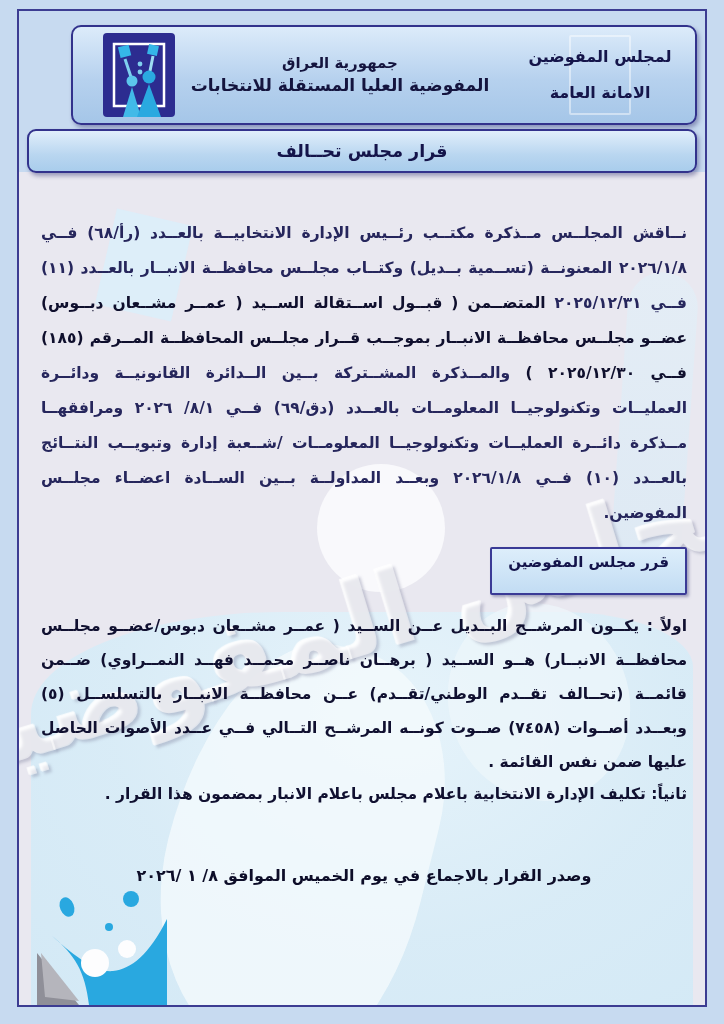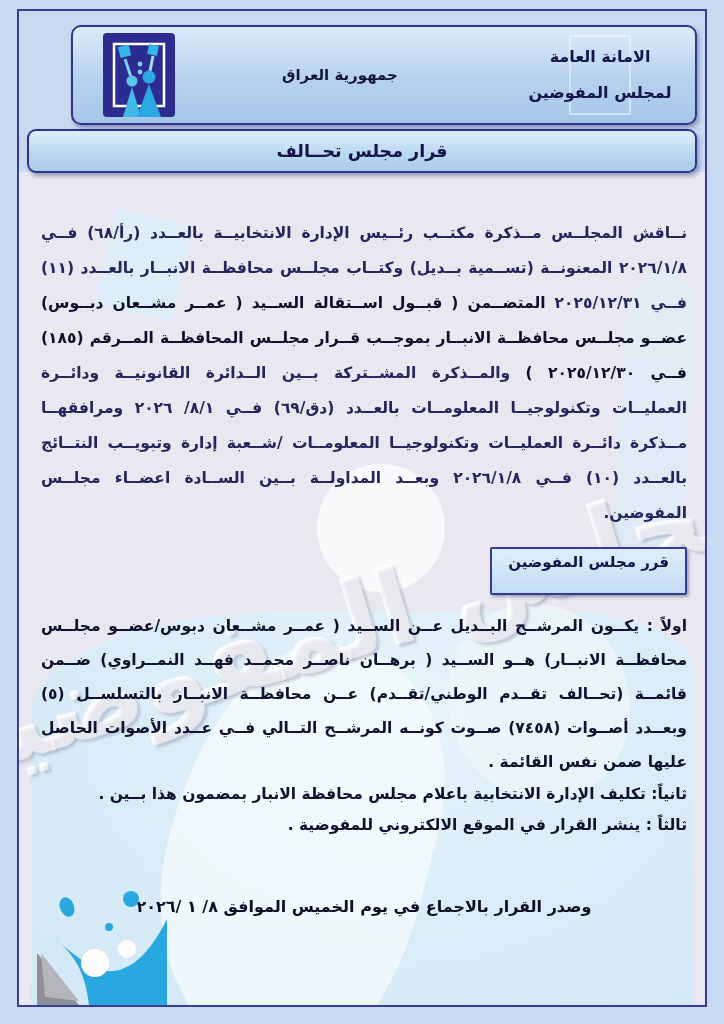--- a/index.html
+++ b/index.html
@@ -135,25 +135,26 @@
         <path d="M20,84 L29,54 L38,84 Z" fill="#41bae8"></path>
         <path d="M50,23 L47,38" stroke="#9fdcf2" stroke-width="3" fill="none"></path>
         <circle cx="46" cy="44" r="6.5" fill="#2aa9e0"></circle>
         <path d="M34,84 L46,51 L58,84 Z" fill="#2aa9e0"></path>
         <circle cx="37" cy="31" r="2.4" fill="#7fd0ef"></circle>
         <circle cx="37" cy="39" r="2.4" fill="#7fd0ef"></circle>
       </svg>
     </div>
     <div class="header-center">
       <div class="hc-republic">جمهورية العراق</div>
+      <div class="hc-commission">المفوضية العليا المستقلة للانتخابات</div>
     </div>
     <div class="header-right">
       <span class="wm-box"></span>
+      <div>لمجلس المفوضين</div>
       <div>الامانة العامة</div>
-      <div>لمجلس المفوضين</div>
     </div>
   </div>
 
   <div class="banner">قرار مجلس تحــالف</div>
 
   <div class="body-area">
 
     <div class="wm-ballot"></div>
     <div class="wm-band-right"></div>
     <div class="wm-circle"></div>
@@ -164,22 +165,21 @@
 
     <div class="content">
 
       <p class="p-discussion"><span>نــاقش المجلــس مــذكرة مكتــب رئــيس الإدارة الانتخابيــة بالعــدد (رأ/٦٨) فــي ٢٠٢٦/١/٨ المعنونــة (تســمية بــديل) وكتــاب مجلــس محافظــة الانبــار بالعــدد (١١) فــي ٢٠٢٥/١٢/٣١ </span><span class="seg-bold">المتضــمن ( قبــول اســتقالة الســيد ( عمــر مشــعان دبــوس) عضــو مجلــس محافظــة الانبــار بموجــب قــرار مجلــس المحافظــة المــرقم (١٨٥) فــي ٢٠٢٥/١٢/٣٠ ) </span><span>والمــذكرة المشــتركة بــين الــدائرة القانونيــة ودائــرة العمليــات وتكنولوجيــا المعلومــات بالعــدد (دق/٦٩) فــي ٨/١/ ٢٠٢٦ ومرافقهــا مــذكرة دائــرة العمليــات وتكنولوجيــا المعلومــات /شــعبة إدارة وتبويــب النتــائج بالعــدد (١٠) فــي ٢٠٢٦/١/٨ وبعــد المداولــة بــين الســادة اعضــاء مجلــس المفوضين.</span></p>
 
       <div class="decided-wrap">
         <span class="decided-box">قرر مجلس المفوضين</span>
       </div>
 
       <p class="p-first">اولاً : يكــون المرشــح البــديل عــن الســيد ( عمــر مشــعان دبوس/عضــو مجلــس محافظــة الانبــار) هــو الســيد ( برهــان ناصــر محمــد فهــد النمــراوي) ضــمن قائمــة (تحــالف تقــدم الوطني/تقــدم) عــن محافظــة الانبــار بالتسلســل (٥) وبعــدد أصــوات (٧٤٥٨) صــوت كونــه المرشــح التــالي فــي عــدد الأصوات الحاصل عليها ضمن نفس القائمة .</p>
-      <p class="p-second">ثانياً: تكليف الإدارة الانتخابية باعلام مجلس محافظة الانبار بمضمون هذا بــين .</p>
-      <p class="p-third">ثالثاً : ينشر القرار في الموقع الالكتروني للمفوضية .</p>
+      <p class="p-second">ثانياً: تكليف الإدارة الانتخابية باعلام مجلس باعلام الانبار بمضمون هذا القرار .</p>
 
       <p class="p-footer">وصدر القرار بالاجماع في يوم الخميس  الموافق   ٨/ ١ /٢٠٢٦</p>
     </div>
 
     <div class="corner-figure">
       <svg viewBox="0 0 152 130" width="152" height="130" aria-hidden="true">
         <polygon points="2,78 44,130 2,130" fill="#8f8f98"></polygon>
         <polygon points="6,78 44,126 10,122" fill="#b5b5bc"></polygon>
         <path d="M16,60 C40,80 50,96 54,130 L132,130 L132,44 C114,80 96,94 78,96 C60,98 36,78 16,60 Z" fill="#29a8e0"></path>
         <circle cx="60" cy="88" r="14" fill="#fdfdfe"></circle>

